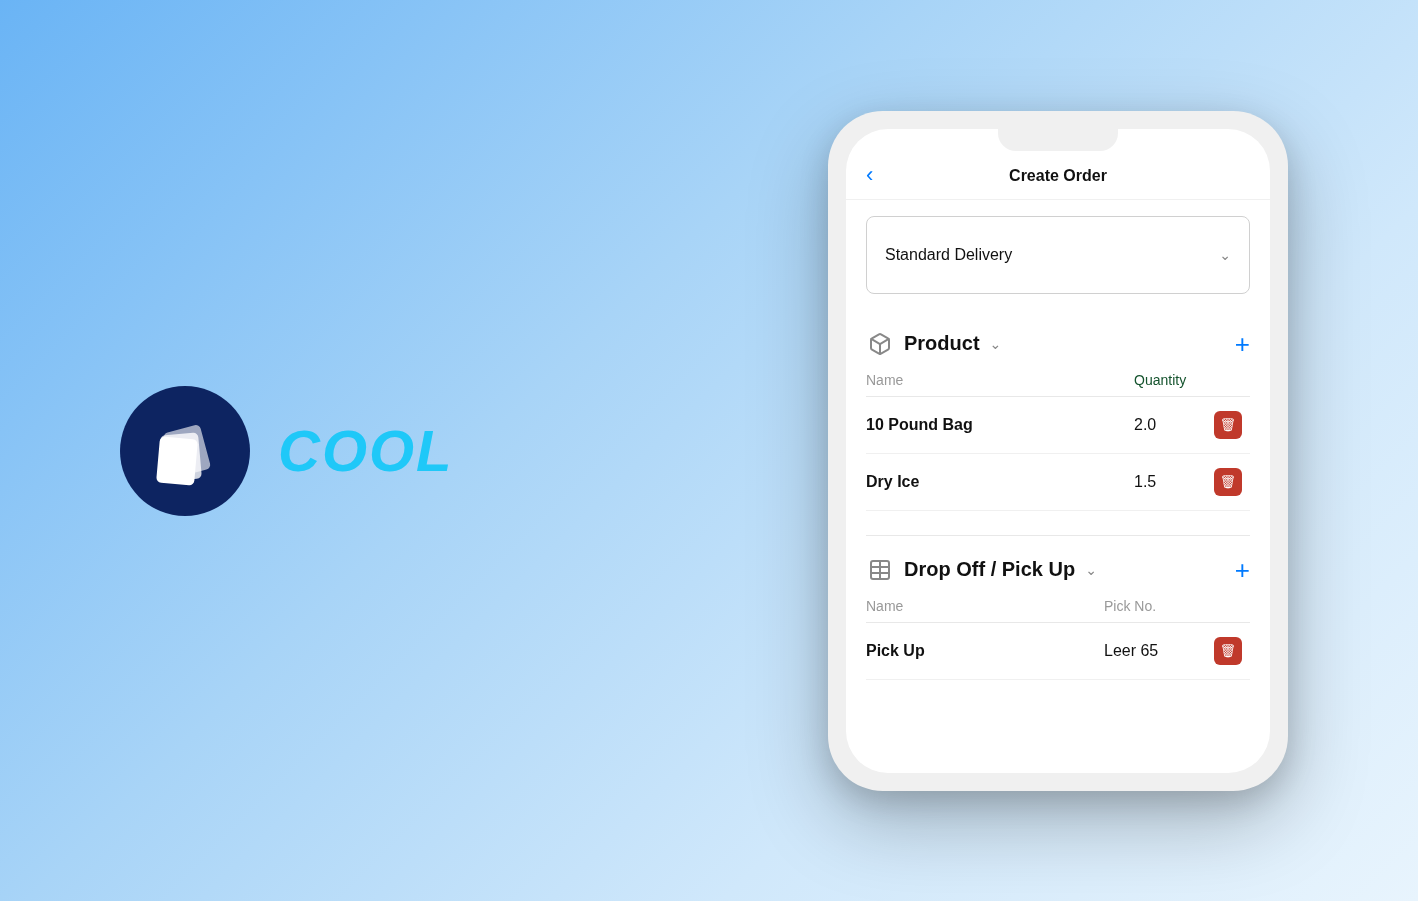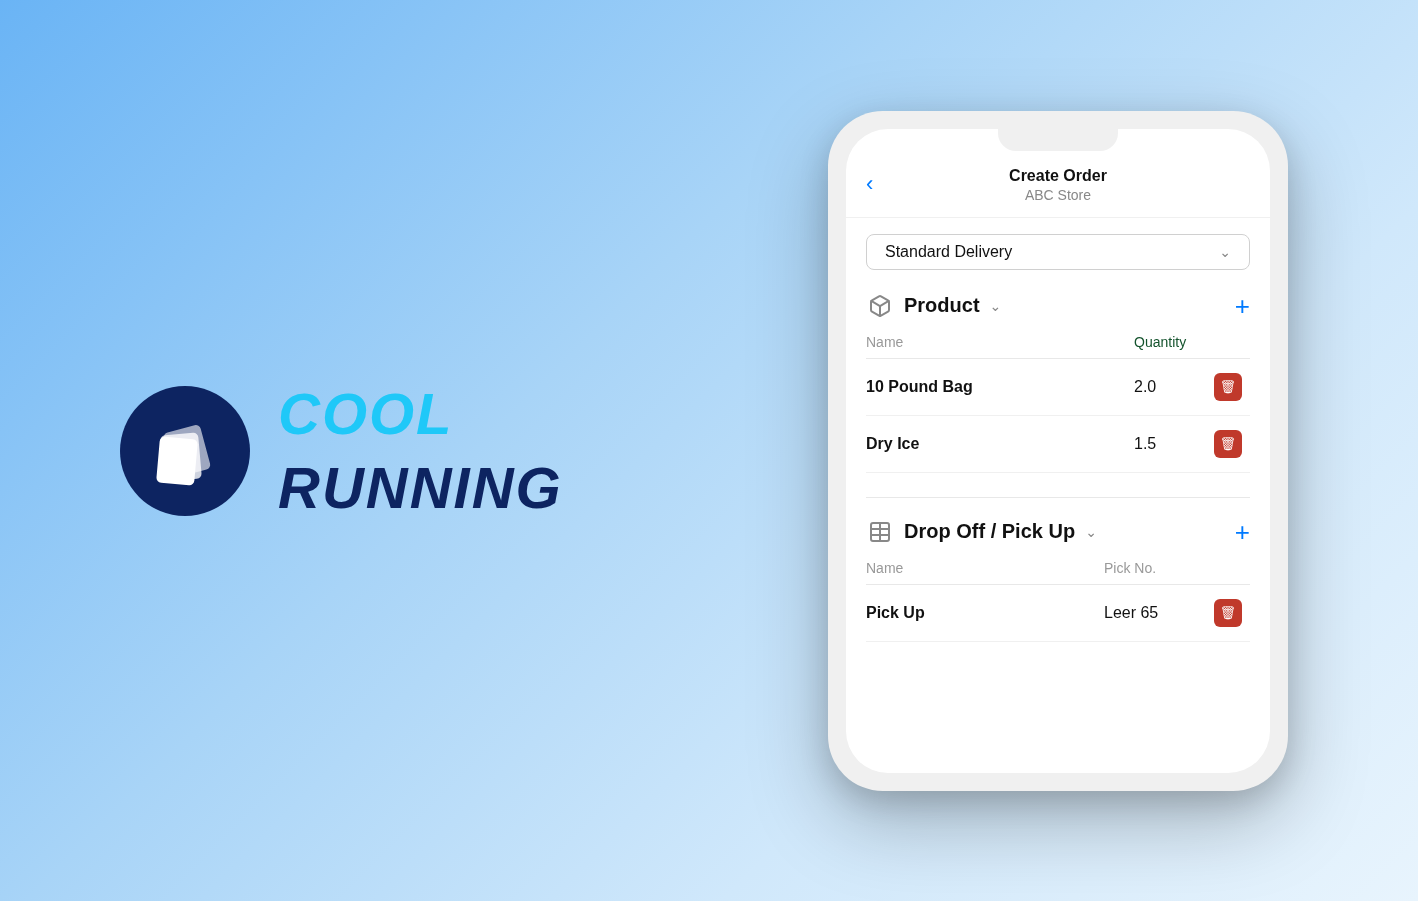--- a/index.html
+++ b/index.html
@@ -137,29 +137,29 @@
       flex: 1;
       overflow-y: auto;
       padding: 16px 20px;
     }
 
     
     .delivery-dropdown {
       width: 100%;
       border: 1.5px solid #d0d0d0;
       border-radius: 8px;
-      padding: 8px 18px;
+      padding: 29px 18px;
       font-size: 16px;
       color: #111111;
       background: white;
       display: flex;
       align-items: center;
       justify-content: space-between;
       cursor: pointer;
-      margin-bottom: 22px;
+      margin-bottom: 36px;
     }
 
     .dropdown-chevron {
       color: #888;
       font-size: 14px;
     }
 
     
     .section-header {
       display: flex;
@@ -301,34 +301,32 @@
 
       <rect x="28" y="22" width="38" height="46" rx="5" fill="white" opacity="0.6" transform="rotate(-15 47 45)"></rect>
 
       <rect x="22" y="28" width="38" height="46" rx="5" fill="white" opacity="0.8" transform="rotate(-5 41 51)"></rect>
 
       <rect x="18" y="32" width="38" height="46" rx="5" fill="white" transform="rotate(5 37 55)"></rect>
     </svg>
   </div>
   <div class="logo-text">
     <span class="logo-cool">COOL</span>
-    <span class="logo-running">RUNNING</span>
   </div>
 </div>
 
 <div class="phone-wrapper">
   <div class="phone-frame">
     <div class="phone-screen">
 
       <div class="phone-notch"></div>
 
       <div class="screen-header">
         <span class="back-arrow">‹</span>
         <div class="header-title">Create Order</div>
-        <div class="header-subtitle">ABC Store</div>
       </div>
 
       <div class="screen-content">
 
         <div class="delivery-dropdown">
           <span>Standard Delivery</span>
           <span class="dropdown-chevron">⌄</span>
         </div>
 
         <div class="section-header">

